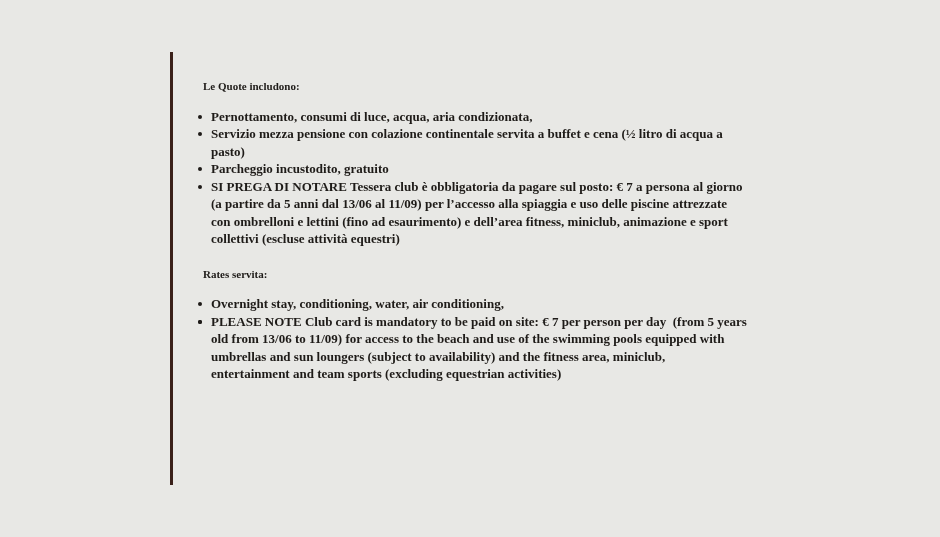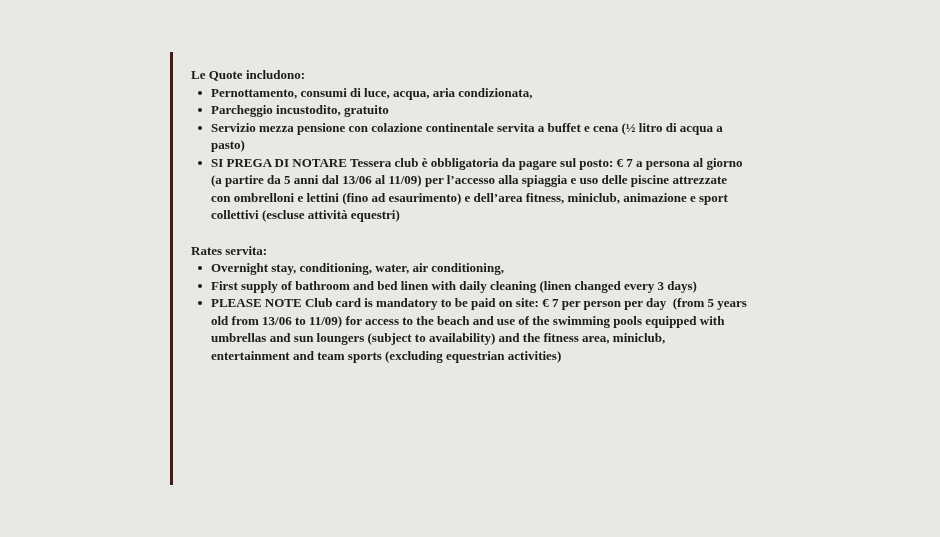--- a/index.html
+++ b/index.html
@@ -30,23 +30,23 @@
     left: 191px;
     top: 66px;
     width: 556px;
     color: var(--fg, #1e1b18);
     font-size: 13px;
     line-height: 17.5px;
     font-weight: bold;
   }
   .section { margin: 0 0 18px 0; }
   .section h2 {
-    font-size: 13px;
+    font-size: 11px;
     line-height: 17.5px;
-    margin: 0;
+    margin: 12px;
     padding: 0;
     font-weight: bold;
   }
   .section ul {
     list-style: none;
     margin: 0;
     padding: 0;
   }
   .section li {
     position: relative;
@@ -76,43 +76,42 @@
 
     <div class="section">
       <h2>Le Quote includono:</h2>
       <ul>
         <li>
           <span class="bullet"></span>
           <span class="txt">Pernottamento, consumi di luce, acqua, aria condizionata,</span>
         </li>
         <li>
           <span class="bullet"></span>
-          <span class="txt">Parcheggio incustodito, gratuito</span>
+          <span class="txt">Servizio mezza pensione con colazione continentale servita a buffet e cena (½ litro di acqua a pasto)</span>
         </li>
         <li>
           <span class="bullet"></span>
-          <span class="txt">Servizio mezza pensione con colazione continentale servita a buffet e cena (½ litro di acqua a pasto)</span>
+          <span class="txt">Parcheggio incustodito, gratuito</span>
         </li>
         <li>
           <span class="bullet"></span>
           <span class="txt">SI PREGA DI NOTARE Tessera club è obbligatoria da pagare sul posto: € 7 a persona al giorno (a partire da 5 anni dal 13/06 al 11/09) per l’accesso alla spiaggia e uso delle piscine attrezzate con ombrelloni e lettini (fino ad esaurimento) e dell’area fitness, miniclub, animazione e sport collettivi (escluse attività equestri)</span>
         </li>
       </ul>
     </div>
 
     <div class="section">
       <h2>Rates servita:</h2>
       <ul>
         <li>
           <span class="bullet"></span>
           <span class="txt">Overnight stay, conditioning, water, air conditioning,</span>
         </li>
         <li>
           <span class="bullet"></span>
-          <span class="txt">First supply of bathroom and bed linen with daily cleaning (linen changed every 3 days)</span>
         </li>
         <li>
           <span class="bullet"></span>
           <span class="txt">PLEASE NOTE Club card is mandatory to be paid on site: € 7 per person per day  (from 5 years old from 13/06 to 11/09) for access to the beach and use of the swimming pools equipped with umbrellas and sun loungers (subject to availability) and the fitness area, miniclub, entertainment and team sports (excluding equestrian activities)</span>
         </li>
       </ul>
     </div>
 
   </div>
 </div>

